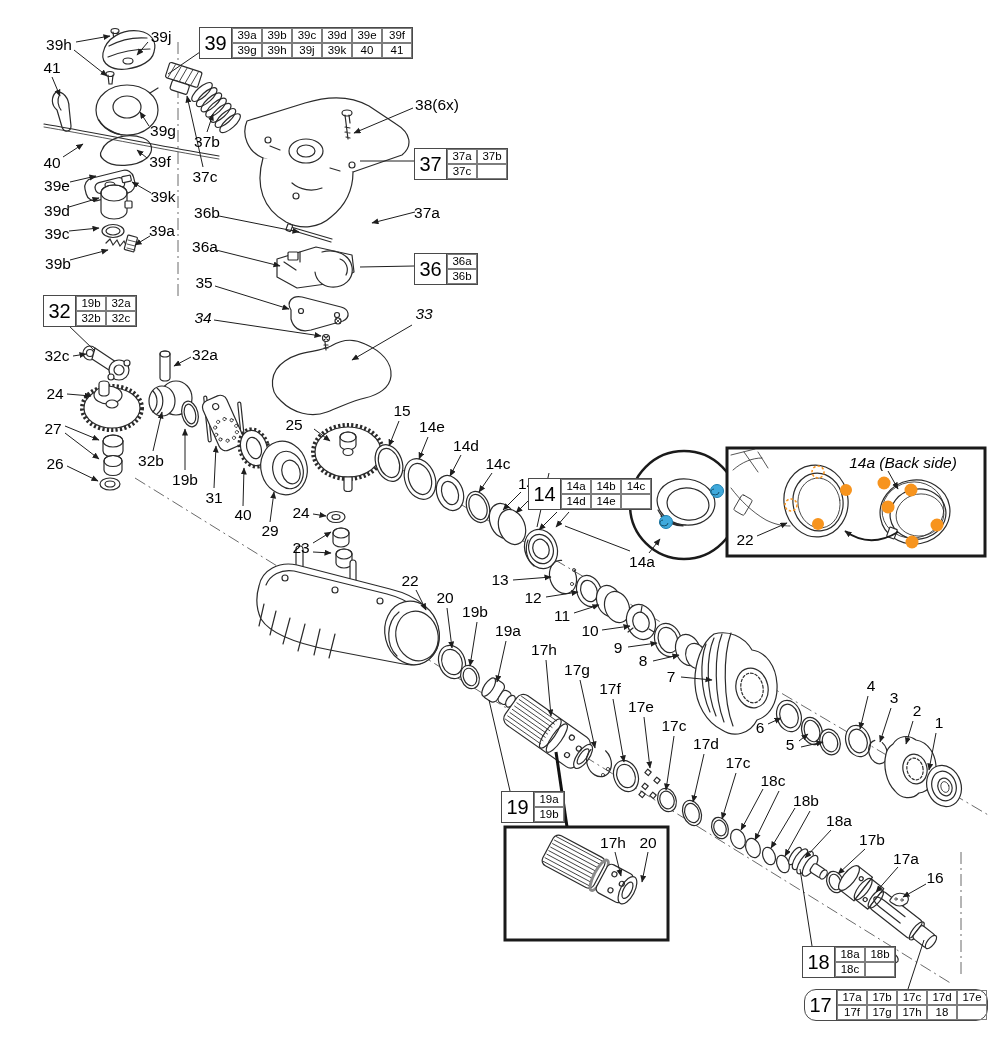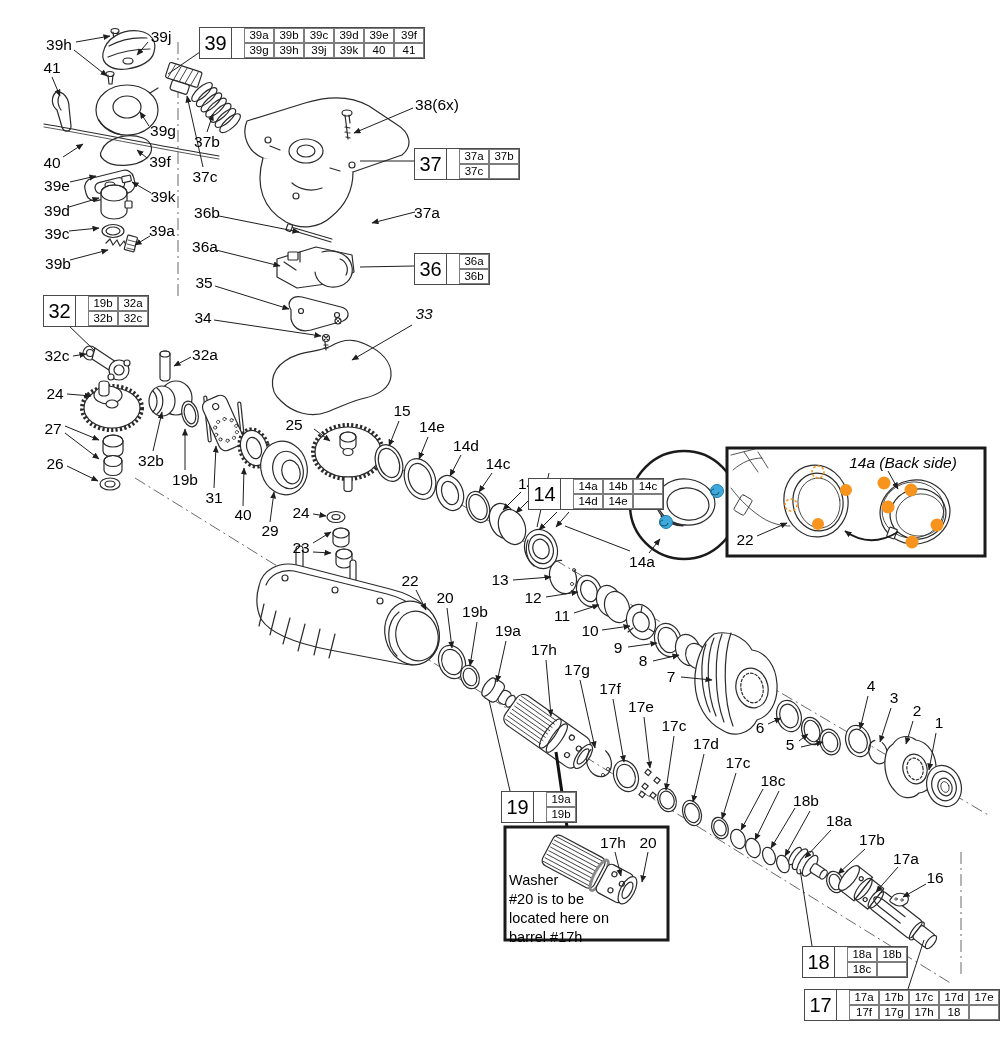--- a/index.html
+++ b/index.html
@@ -9,21 +9,21 @@
   #labels-layer{position:absolute;left:0;top:0;width:1000px;height:1044px;pointer-events:none;}
   .p{fill:#fff;stroke:#2b2b2b;stroke-width:1.2px;stroke-linejoin:round;stroke-linecap:round;}
   .ln{fill:none;stroke:#2b2b2b;stroke-width:1.2px;stroke-linecap:round;}
   .thin{stroke-width:0.8px;}
   .teeth{fill:none;stroke:#2b2b2b;stroke-width:4px;stroke-dasharray:2.2 2.2;}
   .dd{stroke:#6a6a6a;stroke-width:1px;stroke-dasharray:12 4 2 4;fill:none;}
   .leader{stroke:#1e1e1e;stroke-width:1px;fill:none;}
   .lbl{position:absolute;transform:translate(-50%,-50%);font-size:15.5px;color:#000;white-space:nowrap;}
   .title{position:absolute;left:646px;top:57px;transform:translate(-50%,-50%);
          font-size:33px;font-weight:bold;color:#3d3d3d;letter-spacing:0.5px;}
-  .callout{position:absolute;display:flex;background:#fff;border:1.5px solid #4a4a4a;align-items:stretch;gap:12px;}
+  .callout{position:absolute;display:flex;background:#fff;border:1.5px solid #4a4a4a;align-items:stretch;}
   .callout .big{min-width:27px;padding:0 2px;display:flex;align-items:center;justify-content:center;
                 font-size:20px;color:#000;border-right:1px solid #4a4a4a;}
   .callout .grid{display:grid;}
   .callout .cell{height:13px;line-height:13px;font-size:11.5px;text-align:center;color:#000;
                  border:0.5px solid #7d7d7d;min-width:26px;padding:0 1px;box-sizing:content-box;}
   #note-text{position:absolute;left:509px;top:871px;font-size:14.5px;line-height:19px;color:#000;}
 </style>
 </head>
 <body>
 
@@ -581,44 +581,38 @@
         <line x1="414" y1="266" x2="360" y2="267" class="leader"></line>
         <line x1="67" y1="324" x2="95" y2="351" class="leader"></line>
         <line x1="549" y1="473" x2="537" y2="527" class="leader"></line>
         <line x1="510" y1="791" x2="489" y2="700" class="leader"></line>
         <line x1="812" y1="946" x2="800" y2="869" class="leader"></line>
         <line x1="908" y1="989" x2="924" y2="940" class="leader"></line>
       </g>
 </svg>
 
 <div id="labels-layer">
-  <div id="note-text">
-        <div>Washer</div>
-        <div>#20 is to be</div>
-        <div>located here on</div>
-        <div>barrel #17h</div>
-      </div>
 <div class="lbl" style="left: 59px; top: 45px;">39h</div>
       <div class="lbl" style="left: 161px; top: 37px;">39j</div>
       <div class="lbl" style="left: 52px; top: 68px;">41</div>
       <div class="lbl" style="left: 163px; top: 131px;">39g</div>
       <div class="lbl" style="left: 207px; top: 142px;">37b</div>
       <div class="lbl" style="left: 52px; top: 163px;">40</div>
       <div class="lbl" style="left: 160px; top: 162px;">39f</div>
       <div class="lbl" style="left: 205px; top: 177px;">37c</div>
       <div class="lbl" style="left: 57px; top: 186px;">39e</div>
       <div class="lbl" style="left: 163px; top: 197px;">39k</div>
       <div class="lbl" style="left: 57px; top: 211px;">39d</div>
       <div class="lbl" style="left: 207px; top: 213px;">36b</div>
       <div class="lbl" style="left: 57px; top: 234px;">39c</div>
       <div class="lbl" style="left: 162px; top: 231px;">39a</div>
       <div class="lbl" style="left: 205px; top: 247px;">36a</div>
       <div class="lbl" style="left: 58px; top: 264px;">39b</div>
       <div class="lbl" style="left: 204px; top: 283px;">35</div>
-      <div class="lbl" style="left: 203px; top: 318px;">34</div>
+      <div class="lbl" style="left: 203px; top: 318px; font-style: italic;">34</div>
       <div class="lbl" style="left: 437px; top: 105px;">38(6x)</div>
       <div class="lbl" style="left: 427px; top: 213px;">37a</div>
       <div class="lbl" style="left: 424px; top: 314px; font-style: italic;">33</div>
       <div class="lbl" style="left: 57px; top: 356px;">32c</div>
       <div class="lbl" style="left: 205px; top: 355px;">32a</div>
       <div class="lbl" style="left: 55px; top: 394px;">24</div>
       <div class="lbl" style="left: 53px; top: 429px;">27</div>
       <div class="lbl" style="left: 55px; top: 464px;">26</div>
       <div class="lbl" style="left: 151px; top: 461px;">32b</div>
       <div class="lbl" style="left: 185px; top: 480px;">19b</div>
@@ -731,21 +725,21 @@
       </div>
       <div class="callout" style="left: 802px; top: 946px;">
         <div class="big">18</div>
         <div class="grid" style="grid-template-columns: repeat(2, auto);">
           <div class="cell">18a</div>
           <div class="cell">18b</div>
           <div class="cell">18c</div>
           <div class="cell"></div>
         </div>
       </div>
-      <div class="callout" style="left: 804px; top: 989px;">
+      <div class="callout" style="left: 804px; top: 989px; border-radius: 12px;">
         <div class="big">17</div>
         <div class="grid" style="grid-template-columns: repeat(5, auto);">
           <div class="cell">17a</div>
           <div class="cell">17b</div>
           <div class="cell">17c</div>
           <div class="cell">17d</div>
           <div class="cell">17e</div>
           <div class="cell">17f</div>
           <div class="cell">17g</div>
           <div class="cell">17h</div>

